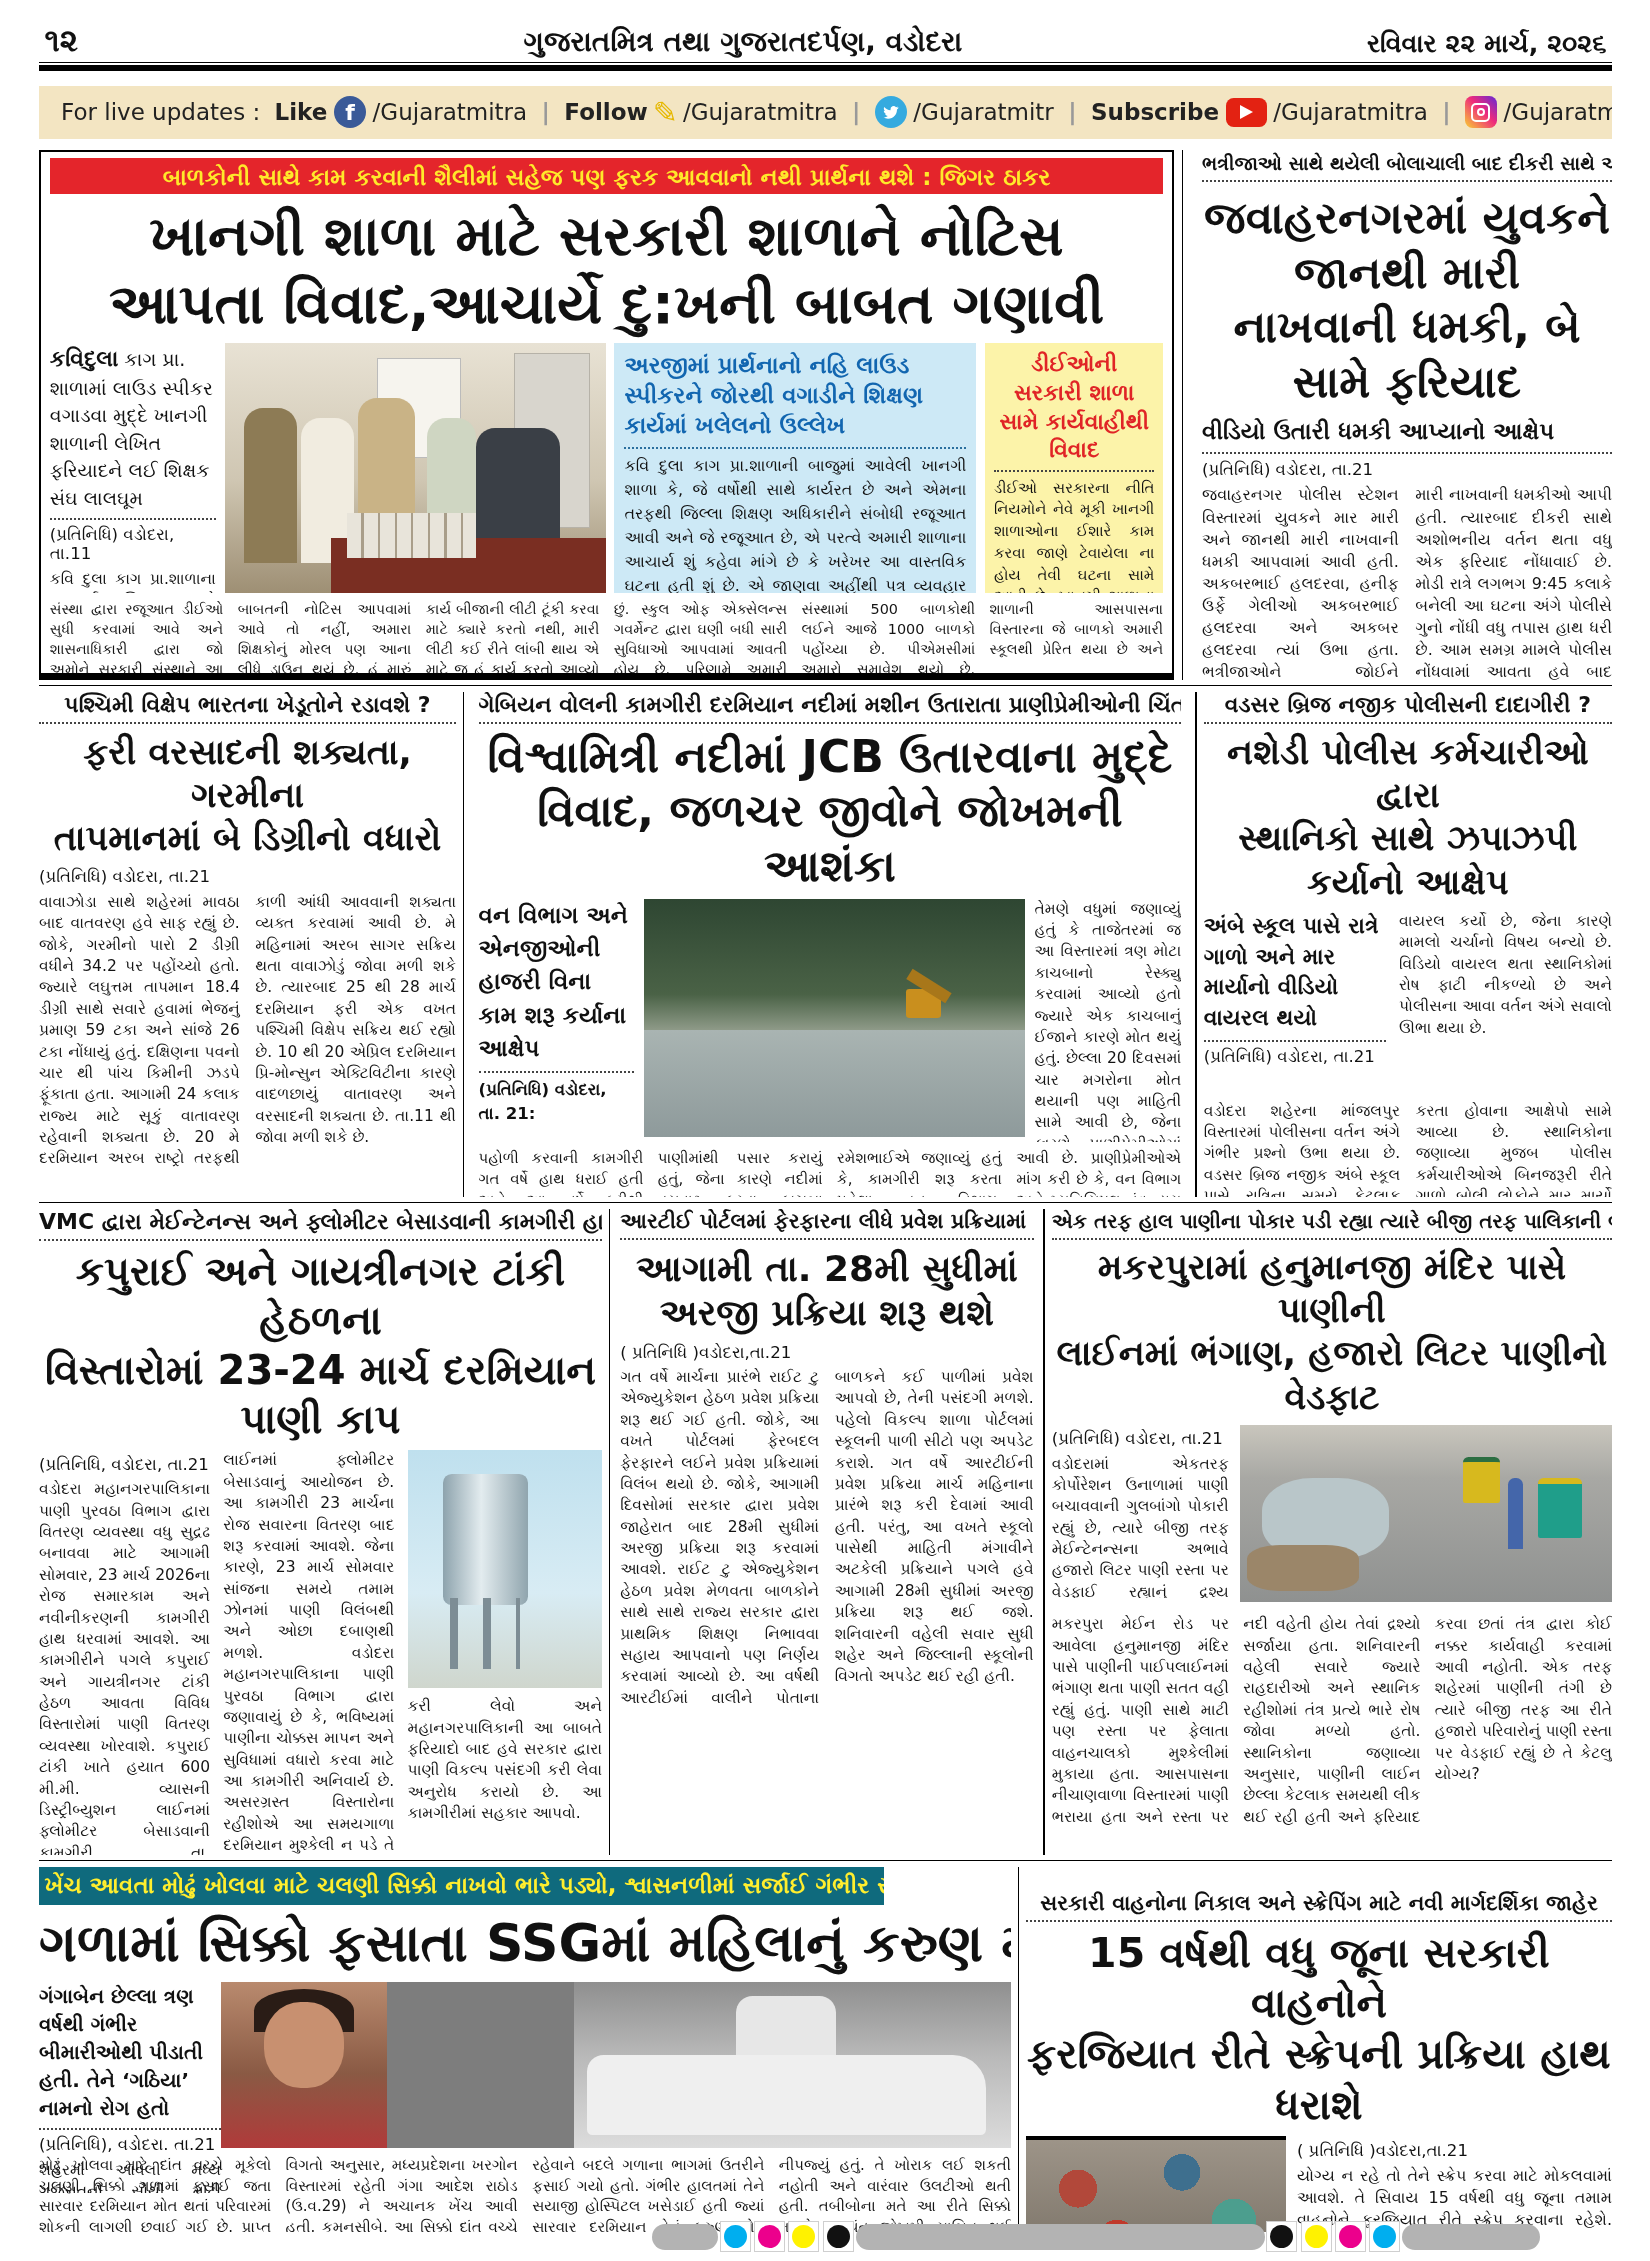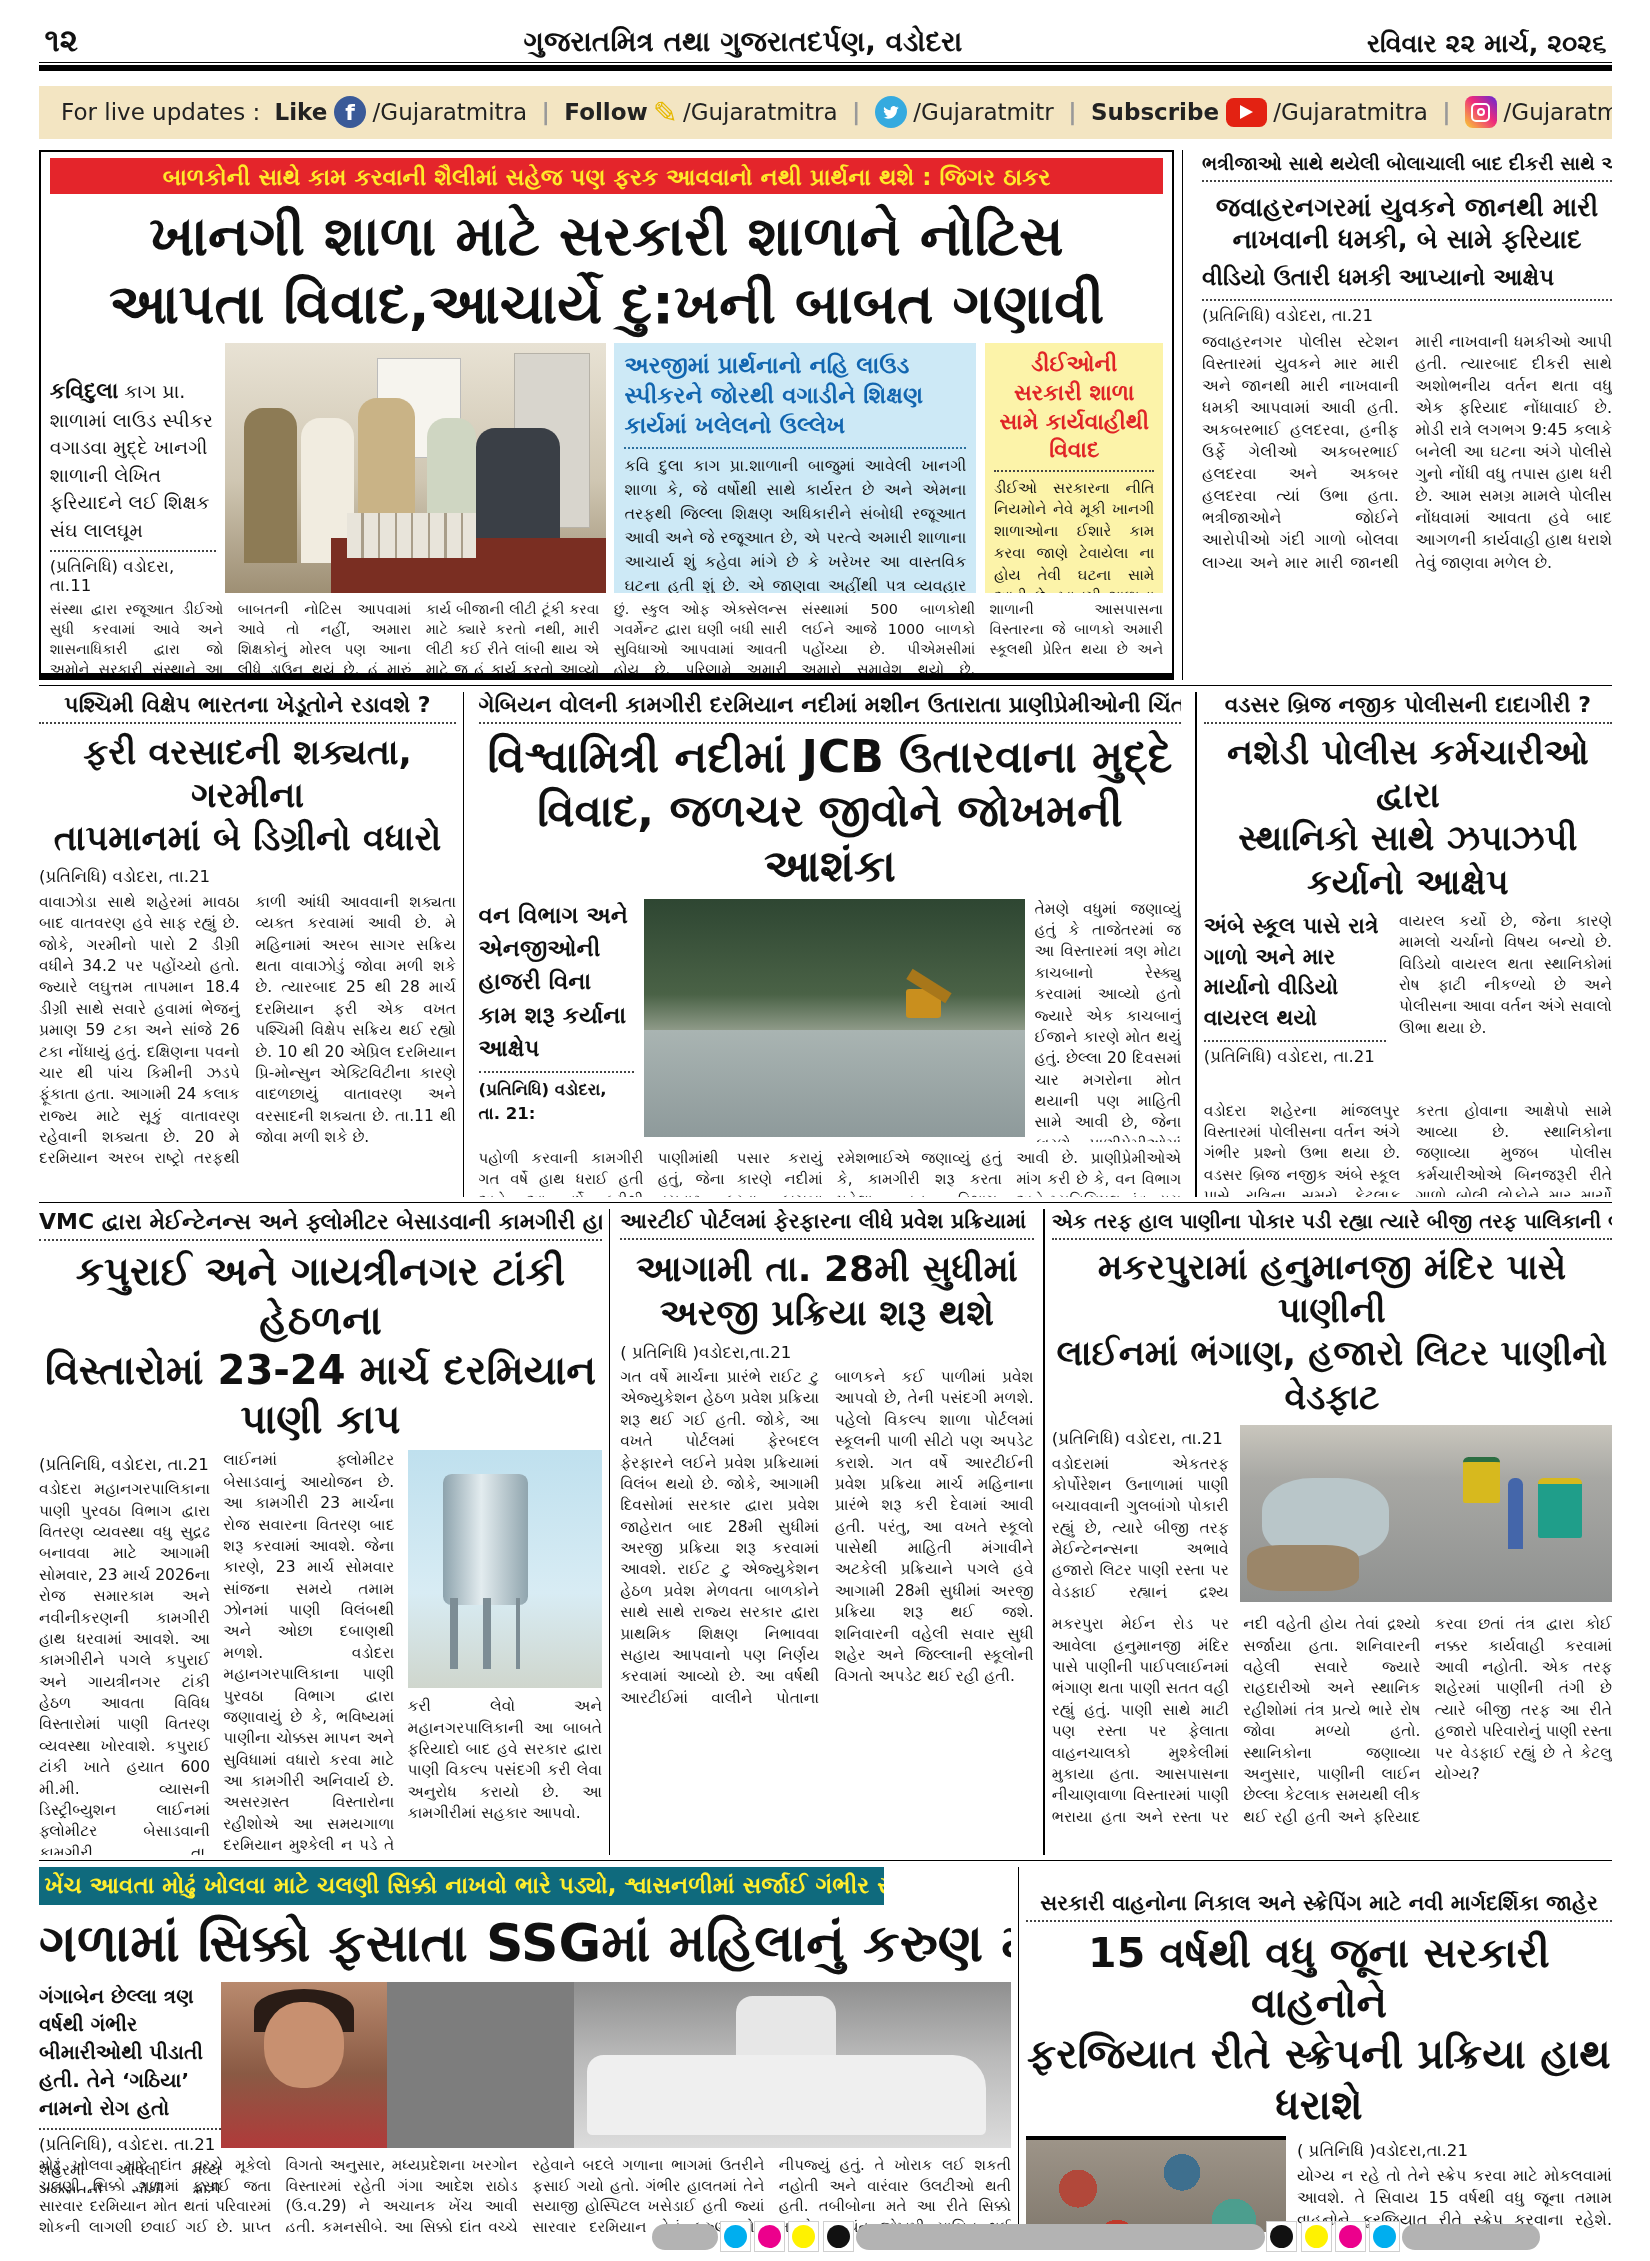--- a/index.html
+++ b/index.html
@@ -53,21 +53,21 @@
   .band{ display:flex; align-items:stretch; overflow:hidden;justify-content:center; }
 
   
   .band1{ height:530px; }
   .main-box{ width:1135px; border:2.2px solid #000; border-bottom:7.7px solid #000; padding:6.6px 8.8px; overflow:hidden; }
   .red-banner{ background:#e4252b; color:#ffe92a; font-weight:bold; font-size:23px;
                text-align:center; padding:5.5px 4.4px; height:36px; overflow:hidden; white-space:nowrap; }
   .main-head{ font-size:55px; margin:7.7px 0 3.3px 0; }
   .main-mid{ display:flex; gap:8.8px; height:250px; margin-top:4.4px; }
   .main-left{ width:166px; overflow:hidden; }
-  .lede{ font-size:19px; line-height:1.45;margin-top:32px; }
+  .lede{ font-size:19px; line-height:1.45; }
   .lede b{ font-size:22px; }
   .photo{ position:relative; overflow:hidden; background:#cfcabd; }
   .office-photo{ width:381px; height:250px; background:linear-gradient(180deg,#e8e2d4 0%,#cfc6b2 55%,#9e8f74 100%); }
   .op-board{ position:absolute; left:40%; top:6%; width:22%; height:40%; background:#f6f4ee; border:1.7px solid #bbb; }
   .op-door{ position:absolute; right:4%; top:4%; width:20%; height:70%; background:#d8d5cd; border:1.7px solid #b6b2a8; }
   .person{ position:absolute; border-radius:19px 19px 0 0; }
   .op-p1{ left:5%; top:26%; width:14%; height:62%; background:#8d7b55; }
   .op-p2{ left:20%; top:30%; width:14%; height:58%; background:#f1ece0; }
   .op-p3{ left:35%; top:22%; width:15%; height:66%; background:#c9b386; }
   .op-p4{ left:53%; top:30%; width:13%; height:40%; background:#cfd6c2; }
@@ -77,21 +77,21 @@
   .blue-box{ width:362px; background:#cde9f6; padding:8.8px 10px; overflow:hidden; }
   .blue-box .bb-title{ color:#1266b0; font-weight:bold; font-size:23px; line-height:1.3; text-align:left; }
   .blue-box .dotted{ border-color:#2a6f9e; }
   .bb-body{ font-size:16px; line-height:1.5; text-align:justify; }
   .yellow-box{ flex:1; background:#fcf3a9; padding:7.7px 8.8px; overflow:hidden; }
   .yb-title{ color:#e02426; font-weight:bold; font-size:22px; line-height:1.3; text-align:center; }
   .yb-body{ font-size:15px; line-height:1.45; text-align:justify; margin-top:5.5px; }
   .main-bottom{ margin-top:7.7px; height:83px; column-count:6; column-gap:14.4px; font-size:14.4px; }
 
   .jawahar{ flex:1; padding:2.2px 0 0 11px; overflow:hidden; }
-  .jw-head{ font-size:26px; margin:8.8px 0 5.5px 0; }
+  .jw-head{ font-size:44px; margin:8.8px 0 5.5px 0; }
   .jw-sub{ font-weight:bold; font-size:23px; line-height:1.4; }
   .jw-body{ column-count:2; column-gap:16.6px; height:260px; font-size:16px; }
 
   
   .band2{ height:505px; margin-top:3.3px; }
   .weather{ width:417px; overflow:hidden; }
   .wt-head{ font-size:35px; margin:6.6px 0; }
   .wt-body{ column-count:2; column-gap:15.5px; height:342px; }
   .jcb{ width:718px; padding:0 7.7px; overflow:hidden; }
   .jcb-head{ font-size:44px; margin:5.5px 0; }

